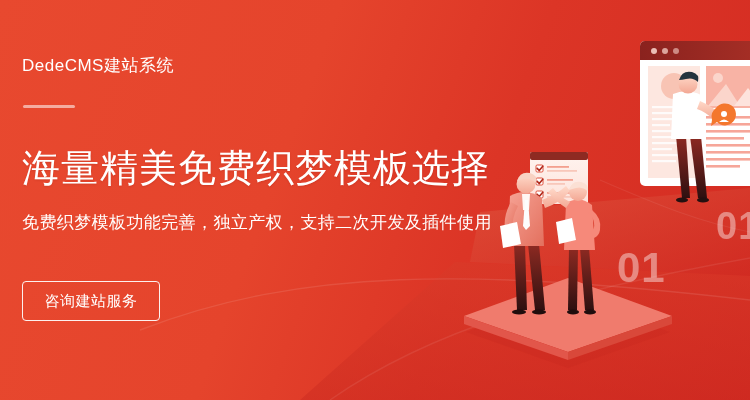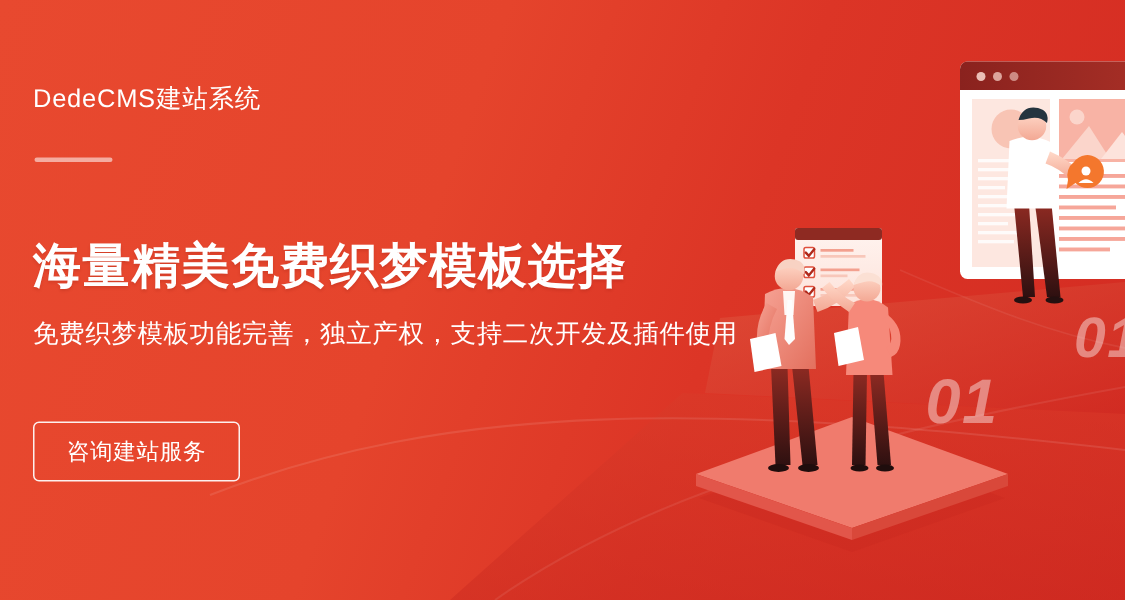--- a/index.html
+++ b/index.html
@@ -23,43 +23,43 @@
   .brand{
     position:absolute;left:0;top:54px;
     color:#ffffff;font-size:17px;line-height:24px;letter-spacing:.5px;
     white-space:nowrap;
   }
   .divider{
     position:absolute;left:1px;top:105px;width:52px;height:3px;
     background:rgba(255,255,255,.55);border-radius:2px;
   }
   .headline{
-    position:absolute;left:0;top:133px;
-    color:#ffffff;font-size:32px;line-height:46px;font-weight:bold;
+    position:absolute;left:0;top:120px;
+    color:#ffffff;font-size:38px;line-height:46px;font-weight:normal;
     letter-spacing:1px;white-space:nowrap;
     text-shadow:0 1px 2px rgba(120,20,10,.18);
   }
   .subline{
     position:absolute;left:0;top:210px;
     color:#ffffff;font-size:17px;line-height:26px;letter-spacing:.4px;
     white-space:nowrap;
     text-align:center;
   }
   .cta{
     position:absolute;left:0;top:281px;
     display:flex;align-items:center;justify-content:center;
     width:138px;height:40px;box-sizing:border-box;
     border:1px solid rgba(255,255,255,.92);border-radius:4px;
     color:#ffffff;font-size:15px;letter-spacing:.5px;
     background:transparent;cursor:pointer;
     font-family:Liberation Serif, serif;
   }
 
   
-  .illus{position:absolute;left:0;top:0;width:750px;height:400px;z-index:20;pointer-events:none;font-style:italic;}
+  .illus{position:absolute;left:0;top:0;width:750px;height:400px;z-index:20;pointer-events:none;}
   .illus svg{position:absolute;left:0;top:0;}
 
   .num01{
     position:absolute;color:rgba(255,255,255,.42);
     font-weight:bold;letter-spacing:1px;z-index:21;
   }
   .num01.a{left:617px;top:244px;font-size:42px;}
   .num01.b{left:716px;top:205px;font-size:38px;}
 </style>
 </head>

